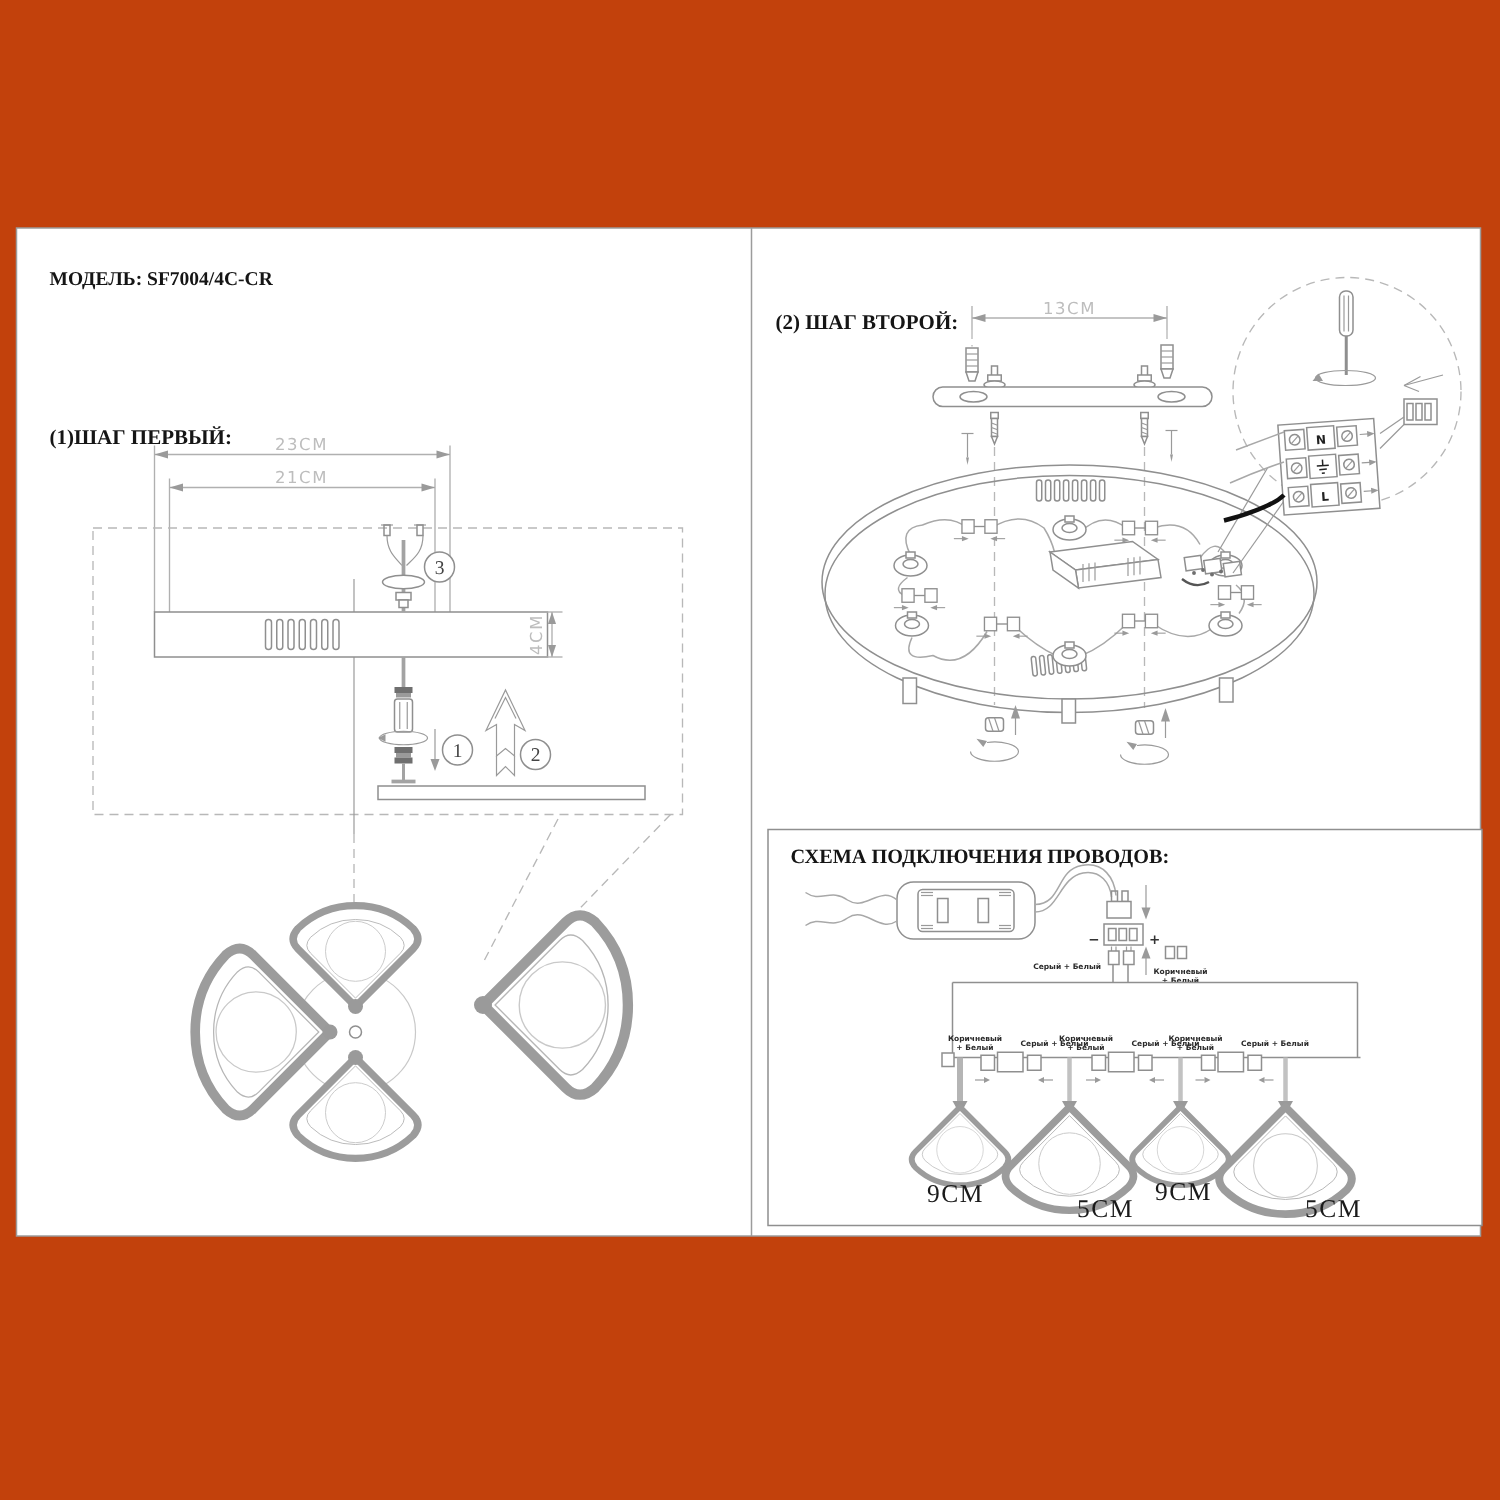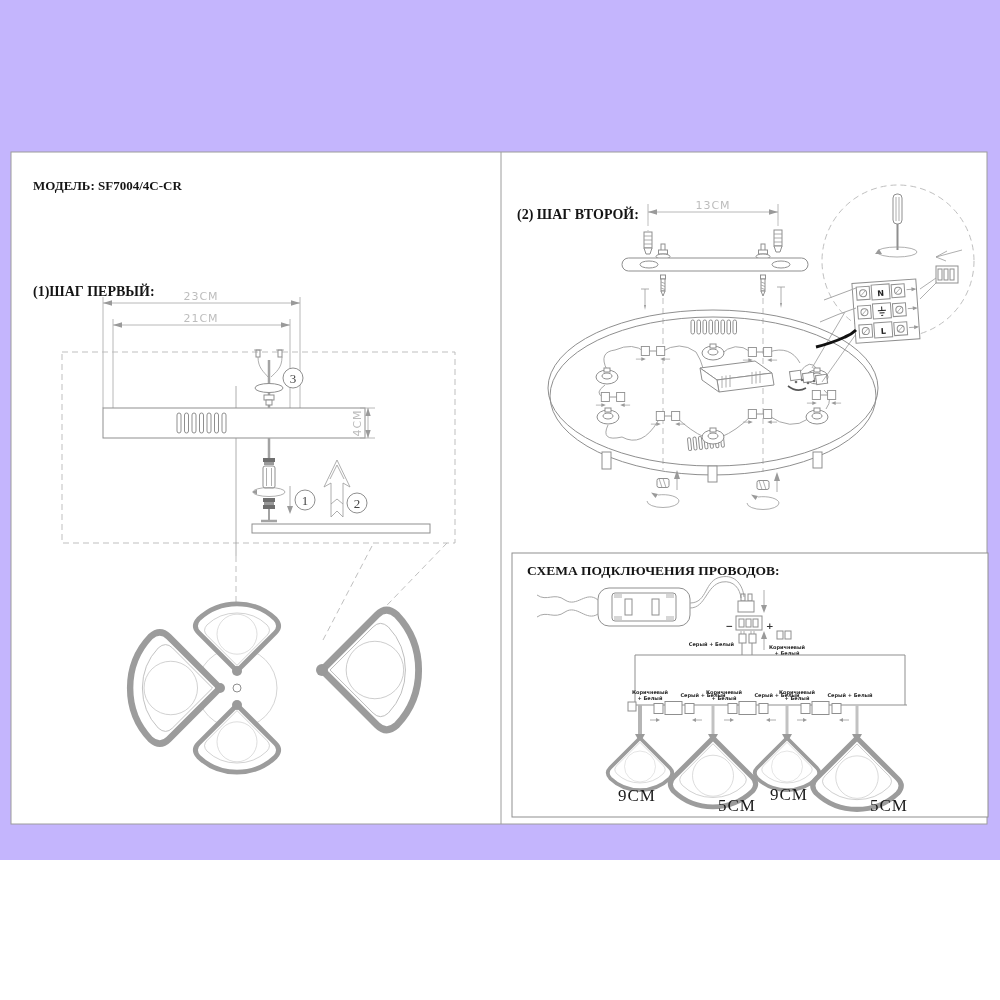--- a/index.html
+++ b/index.html
@@ -1,16 +1,16 @@
 <!DOCTYPE html>
 <html><head>
 <meta charset="utf-8">
 <style>
   html,body{margin:0;padding:0;background:#fff;}
-  #page{position:relative;width:1000px;height:860px;background:#c4b5fd;overflow:hidden;}
+  #page{position:relative;width:1000px;height:1000px;background:#c2410c;overflow:hidden;}
   svg{position:absolute;left:0;top:0;}
   .ln{stroke:#8f8f8f;fill:none;stroke-width:1;}
   .lnf{stroke:#8f8f8f;fill:#fff;stroke-width:1;}
   .lnt{stroke:#9a9a9a;fill:none;stroke-width:0.8;}
   .wire{stroke:#a8a8a8;fill:none;stroke-width:1;}
   .dash{stroke:#b8b8b8;fill:none;stroke-width:0.9;stroke-dasharray:6 4;}
   .dim{stroke:#b0b0b0;fill:none;stroke-width:0.9;}
   .fillg{fill:#9a9a9a;stroke:none;}
   .dark{fill:#6f6f6f;stroke:none;}
   .dimtxt{font-family:"DejaVu Sans",sans-serif;font-size:11px;fill:#bdbdbd;letter-spacing:1px;}

